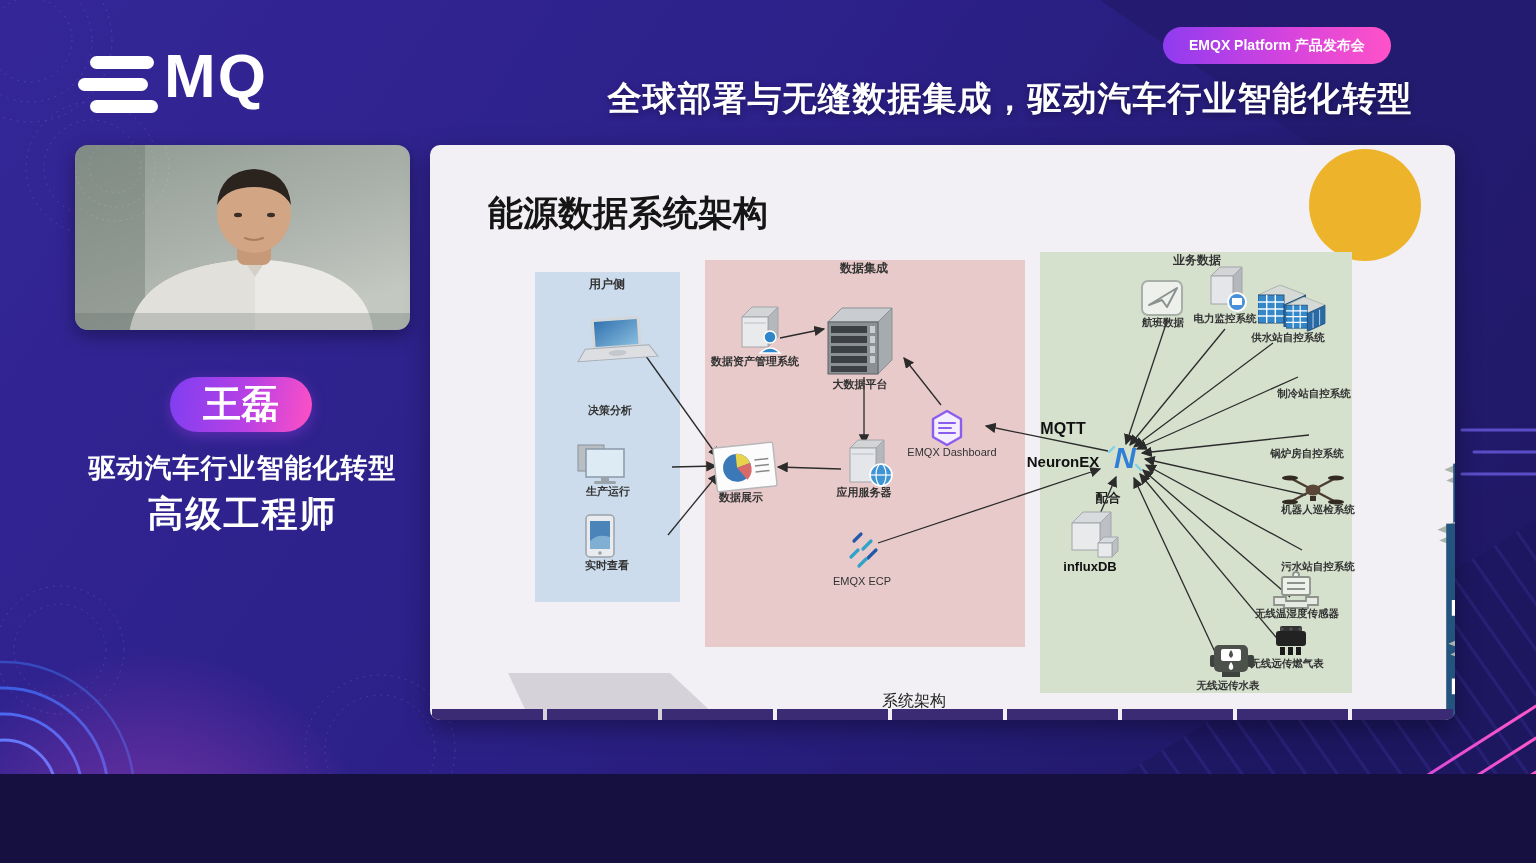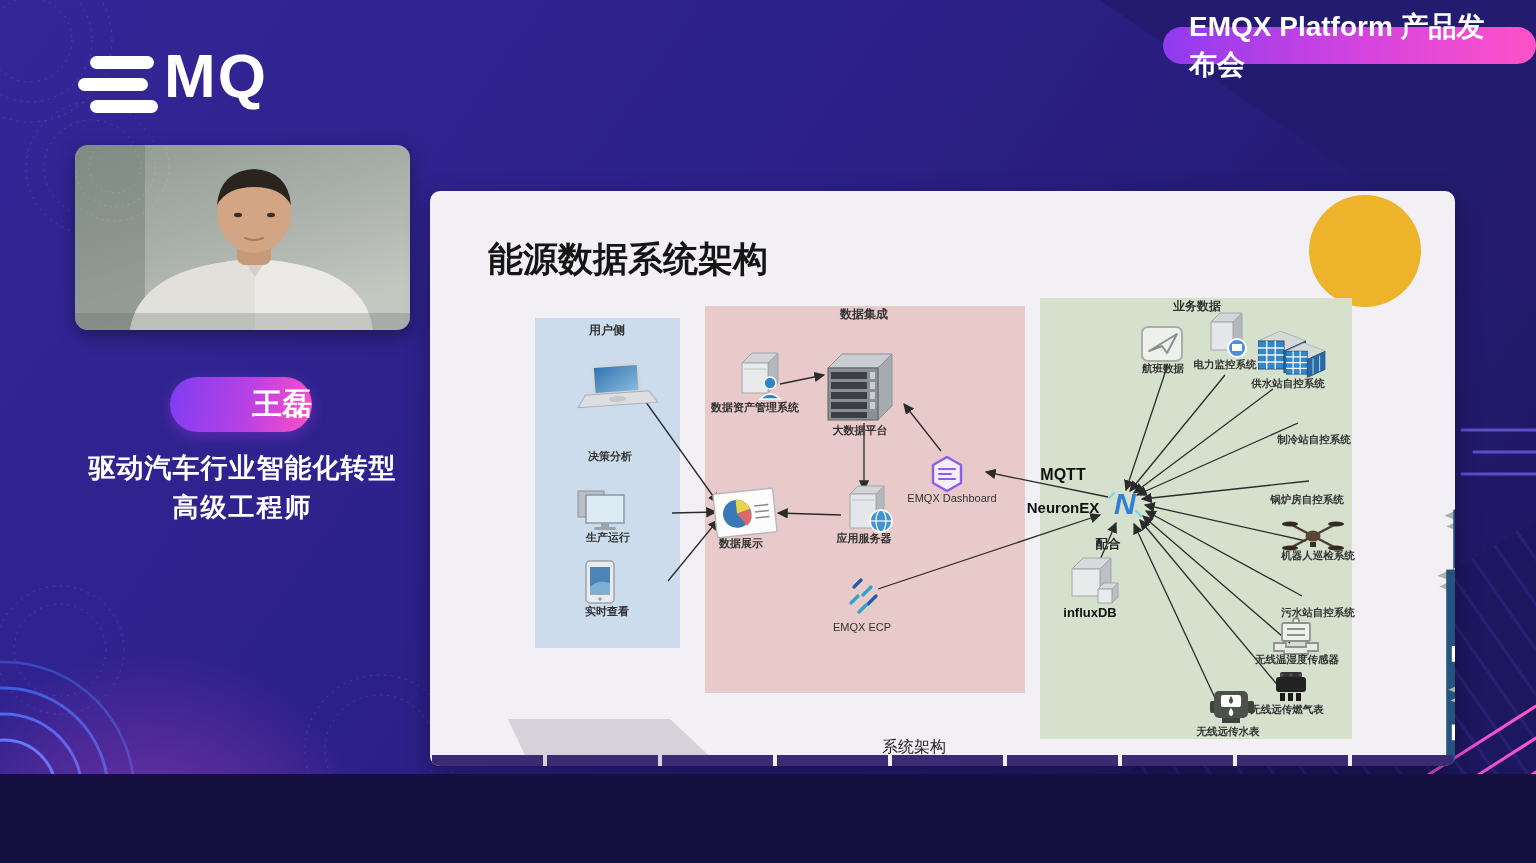--- a/index.html
+++ b/index.html
@@ -11,45 +11,45 @@
   
   .logo{position:absolute;left:76px;top:46px;width:260px;height:80px;}
   .logo .bar{position:absolute;height:13px;border-radius:7px;background:#fff;}
   .logo .b1{left:14px;top:10px;width:64px;}
   .logo .b2{left:2px;top:32px;width:70px;}
   .logo .b3{left:14px;top:54px;width:68px;}
   .logo .mq{position:absolute;left:88px;top:-6px;font-size:62px;font-weight:bold;color:#fff;letter-spacing:2px;}
 
   
   .badge{position:absolute;left:1163px;top:27px;height:37px;padding:0 26px;border-radius:19px;
-         display:flex;align-items:center;color:#fff;font-size:28px;font-weight:bold;
+         display:flex;align-items:center;color:#fff;font-size:14px;font-weight:bold;
          background:linear-gradient(90deg,#8f3bf0 0%,#d644dd 55%,#ff52c8 100%);}
 
   
   .main-title{position:absolute;left:540px;top:76px;width:940px;text-align:center;
               color:#fff;font-size:34px;font-weight:bold;letter-spacing:1px;
               text-shadow:0 2px 6px rgba(0,0,0,.35);}
 
   
   .webcam{position:absolute;left:75px;top:145px;width:335px;height:185px;border-radius:13px;
           overflow:hidden;box-shadow:0 6px 18px rgba(0,0,0,.35);}
 
   
   .name-pill{position:absolute;left:170px;top:377px;width:142px;height:55px;border-radius:28px;
-             display:flex;align-items:center;justify-content:flex-end;color:#fff;font-size:30px;font-weight:bold;
+             display:flex;align-items:center;justify-content:center;color:#fff;font-size:38px;font-weight:bold;
              background:linear-gradient(100deg,#7e3ef2 0%,#b941e4 55%,#ff50c4 100%);
              box-shadow:0 4px 14px rgba(150,60,220,.45);}
   .speaker-org{position:absolute;left:40px;top:450px;width:405px;text-align:center;
                color:#fff;font-size:27px;font-weight:bold;letter-spacing:1px;}
   .speaker-role{position:absolute;left:40px;top:490px;width:405px;text-align:center;
-                color:#fff;font-size:26px;font-weight:bold;letter-spacing:2px;}
+                color:#fff;font-size:36px;font-weight:bold;letter-spacing:2px;}
 
   
   .slide-panel{position:absolute;left:430px;top:145px;width:1025px;height:575px;border-radius:10px;
-               background:#f2f0f4;overflow:hidden;box-shadow:0 8px 24px rgba(0,0,0,.35);margin-top:46px;}
+               background:#f2f0f4;overflow:hidden;box-shadow:0 8px 24px rgba(0,0,0,.35);}
   .slide-panel svg{display:block;}
   svg text{font-family:"Liberation Sans","DejaVu Sans",sans-serif;}
 </style>
 </head>
 <body>
 
 <div class="page">
 
   <svg class="bg-decor" viewBox="0 0 1536 863">
     <defs>
@@ -106,20 +106,21 @@
 
   <div class="logo">
     <div class="bar b1"></div>
     <div class="bar b2"></div>
     <div class="bar b3"></div>
     <div class="mq">MQ</div>
   </div>
 
   <div class="badge">EMQX Platform 产品发布会</div>
 
+  <div class="main-title">全球部署与无缝数据集成，驱动汽车行业智能化转型</div>
 
   <div class="webcam">
     <svg width="335" height="185" viewBox="0 0 335 185">
       <defs>
         <linearGradient id="wall" x1="0" y1="0" x2="0.6" y2="1">
           <stop offset="0%" stop-color="#8e9a93"></stop>
             <stop offset="55%" stop-color="#aab1aa"></stop>
             <stop offset="100%" stop-color="#c3c8c1"></stop>
         </linearGradient>
       </defs>

